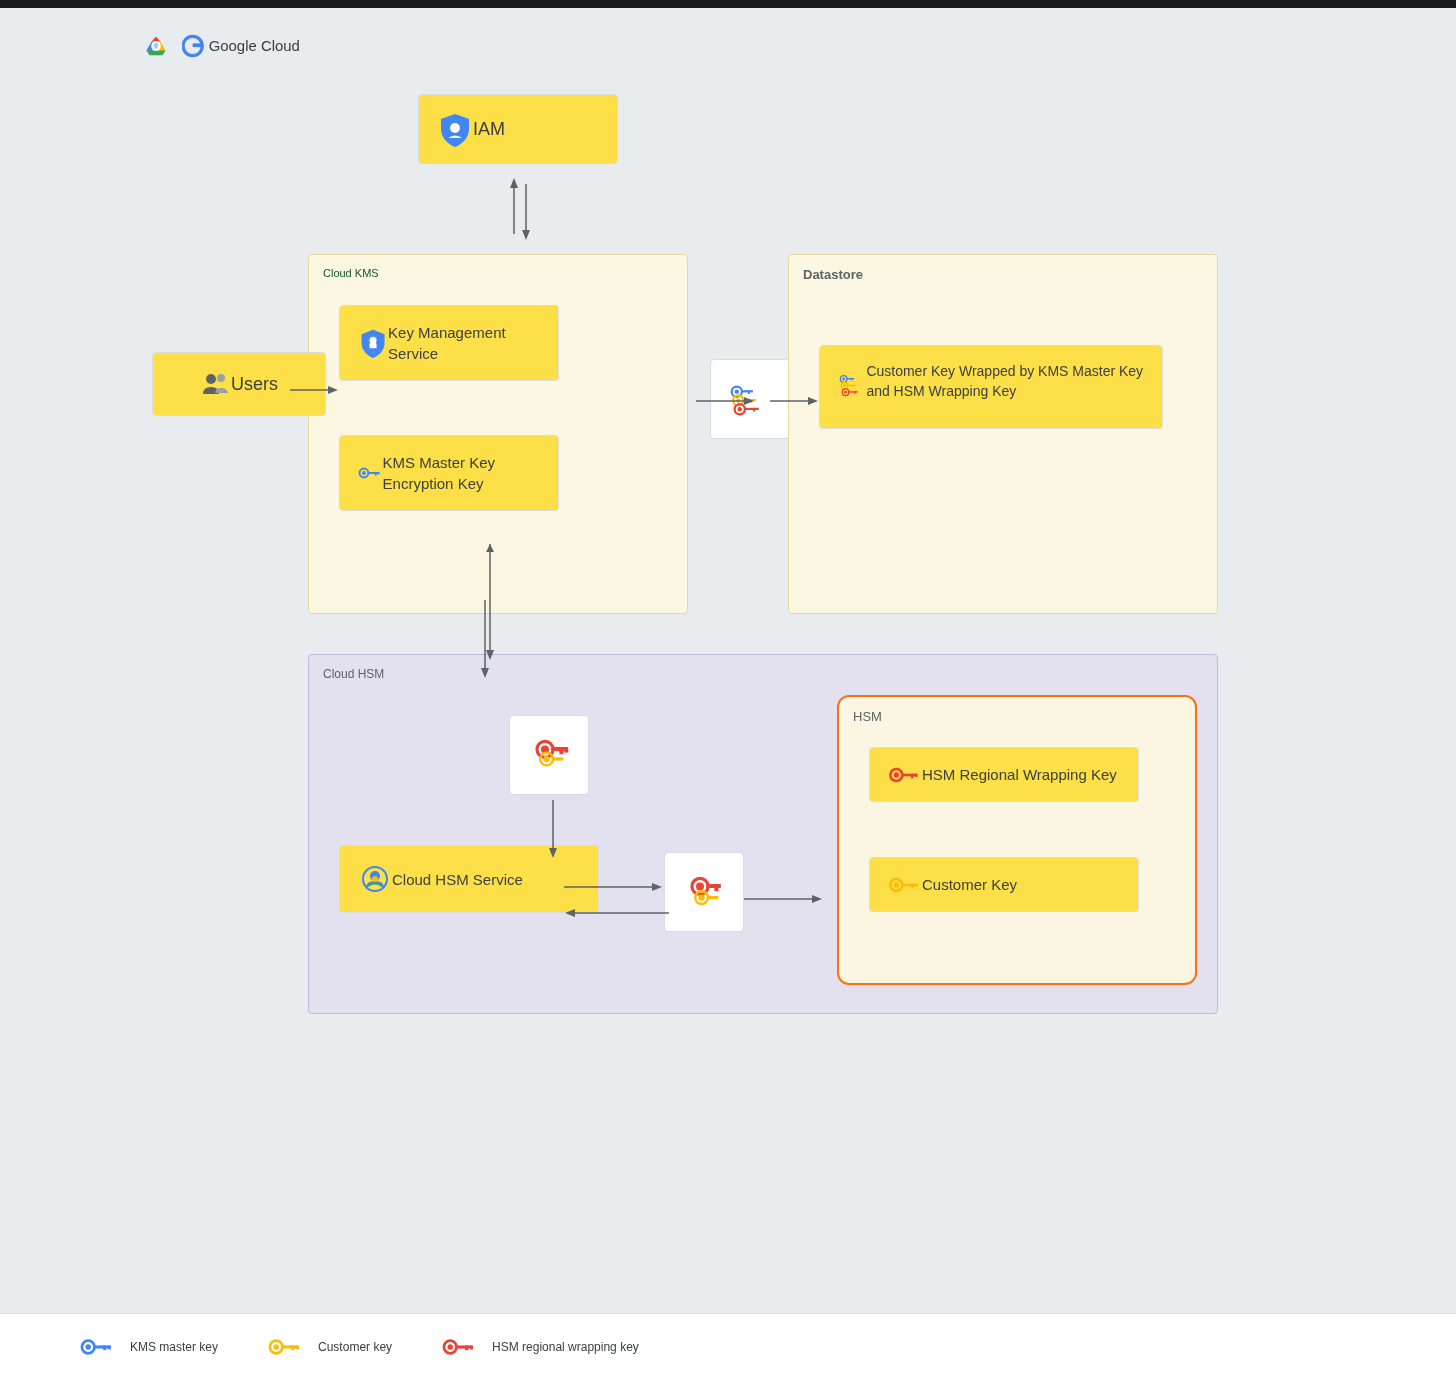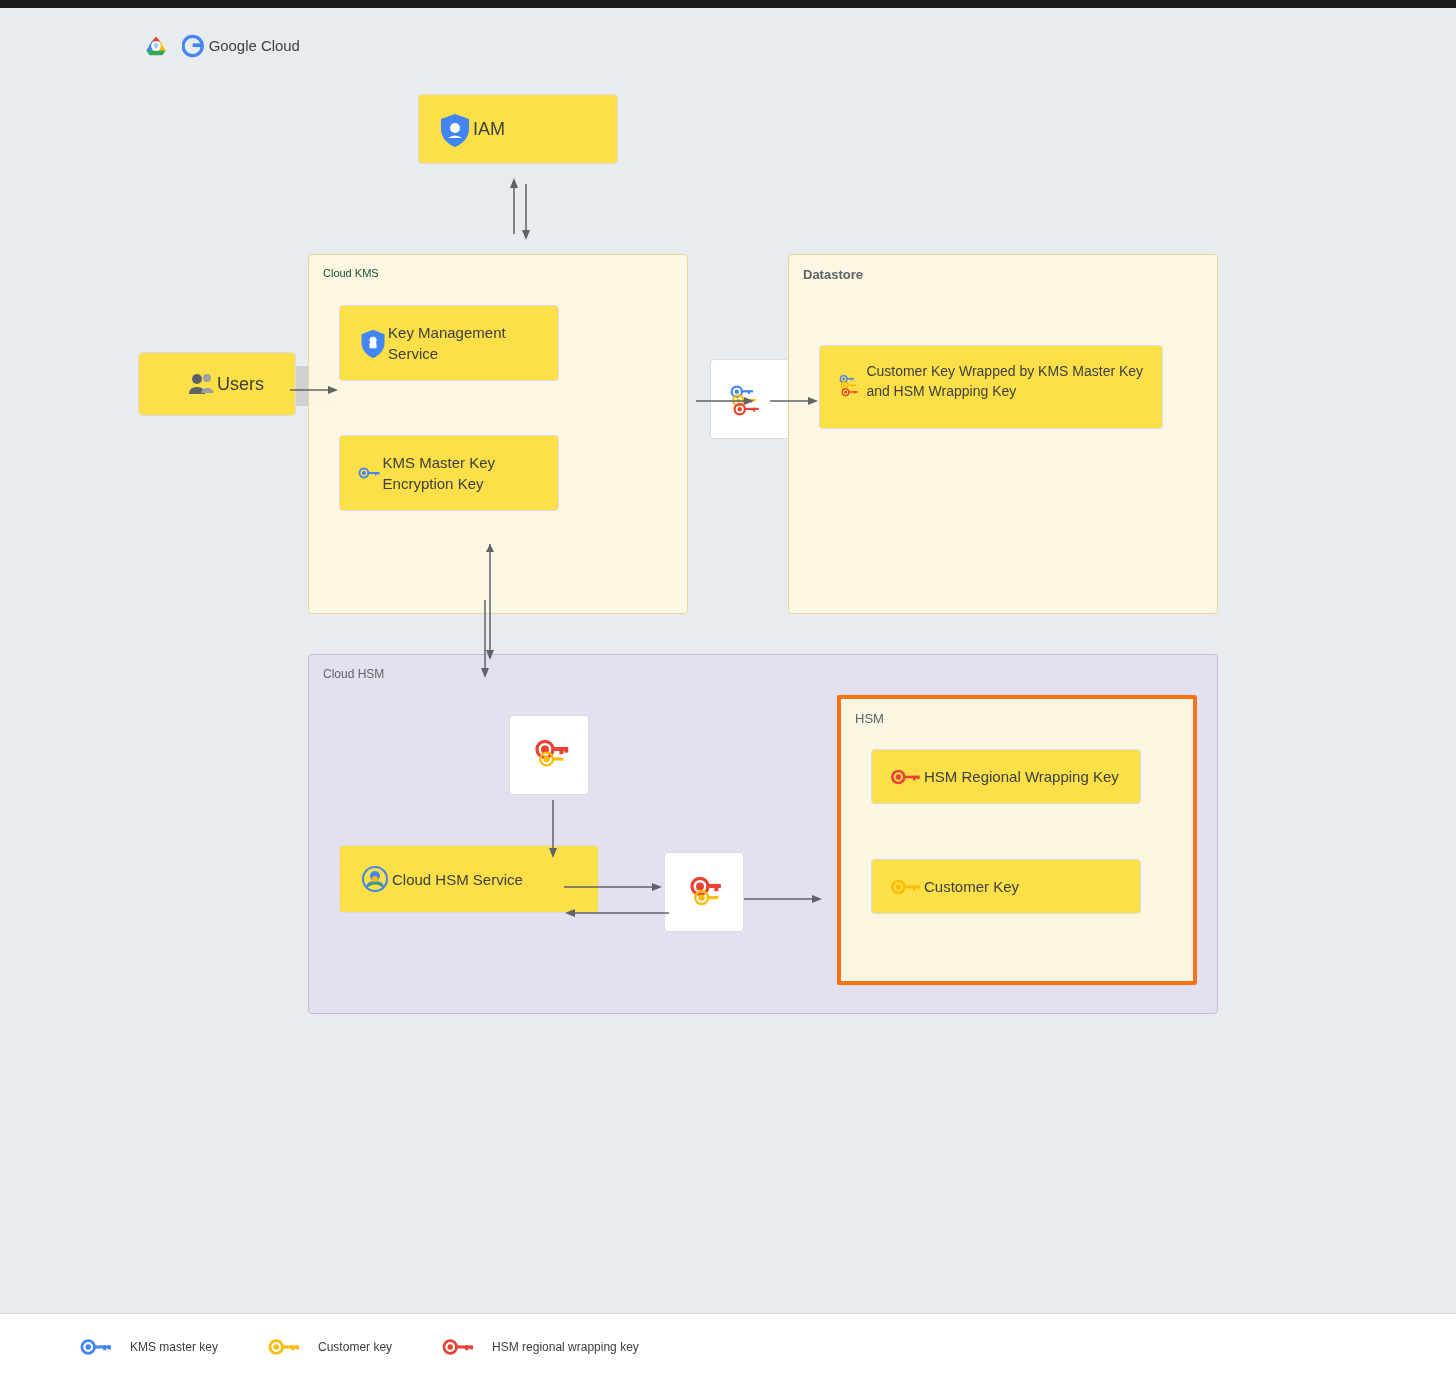--- a/index.html
+++ b/index.html
@@ -142,22 +142,22 @@
     }
 
     
     .hsm-container {
       position: absolute;
       top: 40px;
       right: 20px;
       width: 360px;
       height: 290px;
       background: rgba(253, 248, 224, 0.9);
-      border: 4px solid #f97316;
-      border-radius: 2px;
+      border: 2px solid #f97316;
+      border-radius: 12px;
     }
 
     .hsm-label {
       position: absolute;
       top: 12px;
       left: 14px;
       font-size: 13px;
       color: #5f6368;
       font-weight: 400;
     }
@@ -325,21 +325,21 @@
 
     <svg style="position:absolute; top:80px; left:378px; z-index:20;" width="30" height="70">
 
       <line x1="8" y1="60" x2="8" y2="10" stroke="#5f6368" stroke-width="1.5"></line>
       <polygon points="4,14 8,4 12,14" fill="#5f6368"></polygon>
 
       <line x1="20" y1="10" x2="20" y2="60" stroke="#5f6368" stroke-width="1.5"></line>
       <polygon points="16,56 20,66 24,56" fill="#5f6368"></polygon>
     </svg>
 
-    <div class="users-box service-box" style="position:absolute; top:258px; left:10px; width:158px;padding-left:48px;">
+    <div class="users-box service-box" style="position:absolute; top:258px; left:24px; width:174px;padding-left:48px;">
       <svg width="30" height="30" viewBox="0 0 30 30">
         <circle cx="10" cy="10" r="5" fill="#5f6368"></circle>
         <path d="M2 25 Q2 18 10 18 Q18 18 18 25" fill="#5f6368"></path>
         <circle cx="20" cy="9" r="4" fill="#9aa0a6"></circle>
         <path d="M14 24 Q15 19 20 19 Q26 19 27 24" fill="#9aa0a6"></path>
       </svg>
       <span class="users-label">Users</span>
     </div>
 
     <svg style="position:absolute; top:286px; left:162px; z-index:20;" width="50" height="20">

